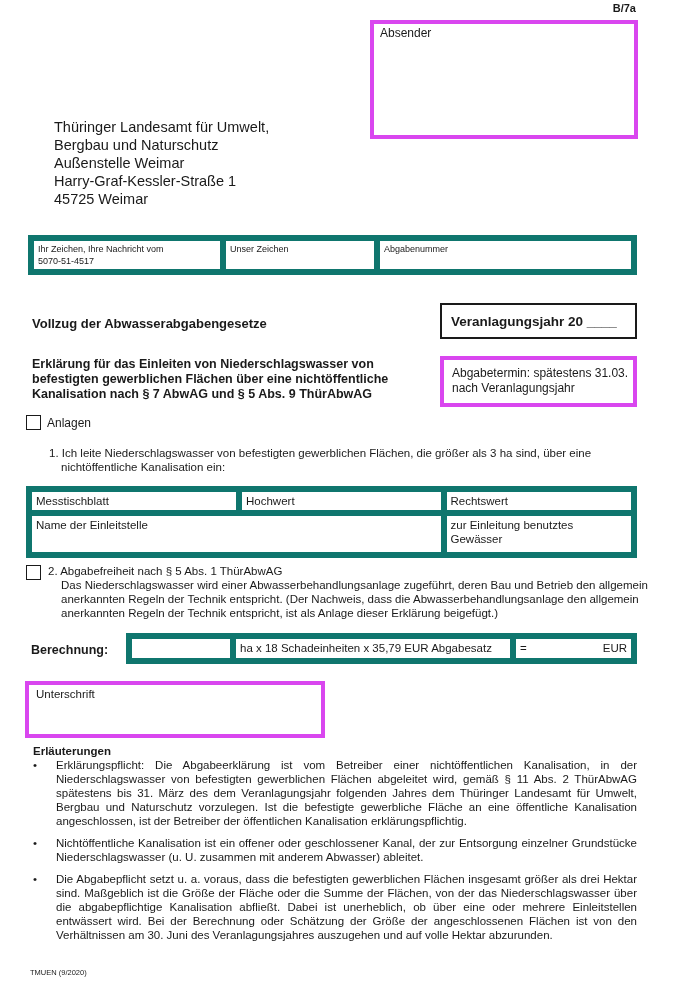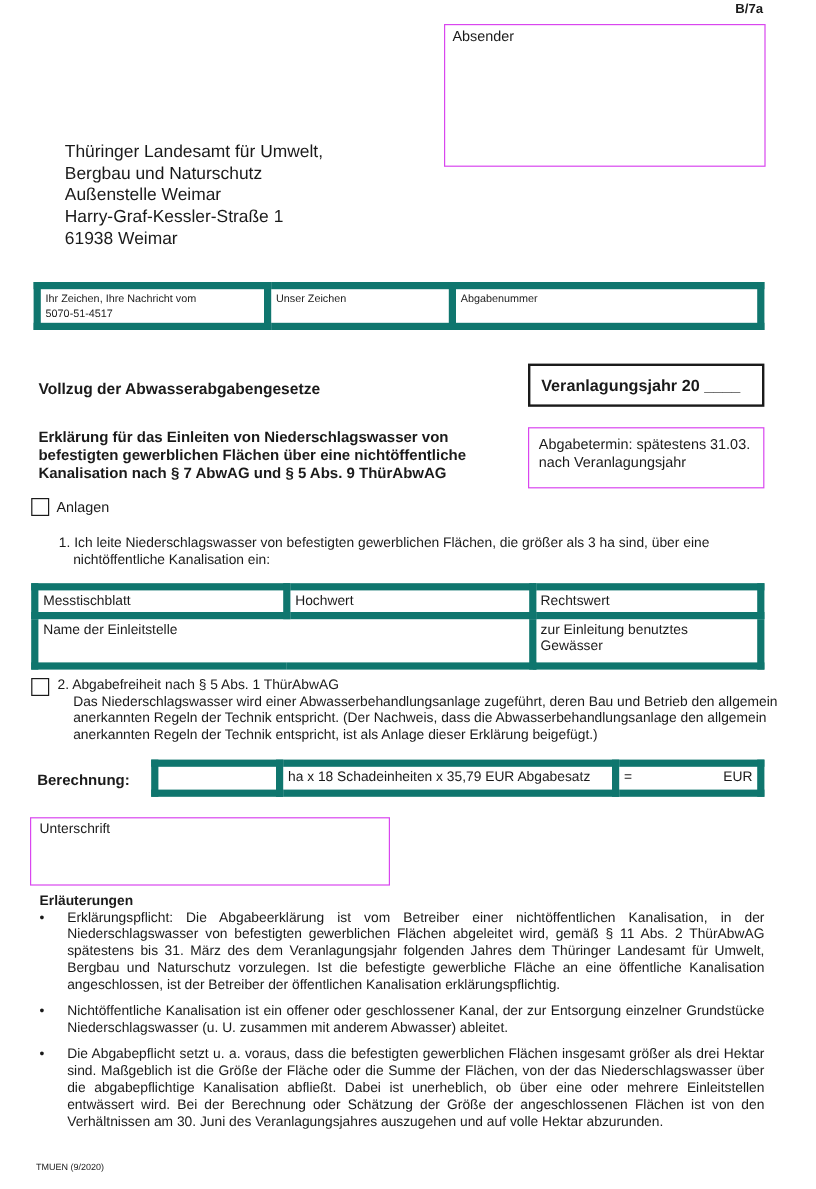--- a/index.html
+++ b/index.html
@@ -1,19 +1,19 @@
 <!DOCTYPE html>
 <html><head>
 <meta charset="utf-8">
 <style>
   html, body { margin: 0; padding: 0; background: #ffffff; }
   body { width: 680px; height: 991px; position: relative; overflow: hidden;
          font-family: "Liberation Sans", sans-serif; color: #1a1a1a; }
   .abs { position: absolute; }
-  .box { position: absolute; border: 1px solid #d946ef; box-sizing: border-box; }
+  .box { position: absolute; border: 4px solid #d946ef; box-sizing: border-box; }
   .txt { font-size: 12px; line-height: 14px; }
   .form-id { right: 44px; top: 2px; font-size: 11px; font-weight: bold; margin-left: 15px; }
   .sender { left: 370px; top: 20px; width: 268px; height: 119px; }
   .sender .lbl { position: absolute; left: 6px; top: 2px; font-size: 12px; }
   .addr { left: 54px; top: 118px; font-size: 14.5px; line-height: 18px; }
   table.grid { position: absolute; border-collapse: collapse; }
   table.grid td { border: 6px solid #0f766e; vertical-align: top; padding: 2px 4px; box-sizing: border-box; }
   .ref-table { left: 28px; top: 235px; width: 609px; }
   .ref-table td { font-size: 9px; line-height: 12px; }
   .title1 { left: 32px; top: 316px; font-size: 13px; font-weight: bold; text-align: right; }
@@ -47,21 +47,21 @@
 
 <div class="box sender">
   <span class="lbl">Absender</span>
 </div>
 
 <div class="abs addr">
   <div>Thüringer Landesamt für Umwelt,</div>
   <div>Bergbau und Naturschutz</div>
   <div>Außenstelle Weimar</div>
   <div>Harry-Graf-Kessler-Straße 1</div>
-  <div>61938 Weimar</div>
+  <div>45725 Weimar</div>
 </div>
 
 <table class="grid ref-table">
   <tbody>
       <tr style="height:28px;">
     <td style="width:192px;">
       <div>Ihr Zeichen, Ihre Nachricht vom</div>
       <div>5070-51-4517</div>
     </td>
     <td style="width:154px;">

